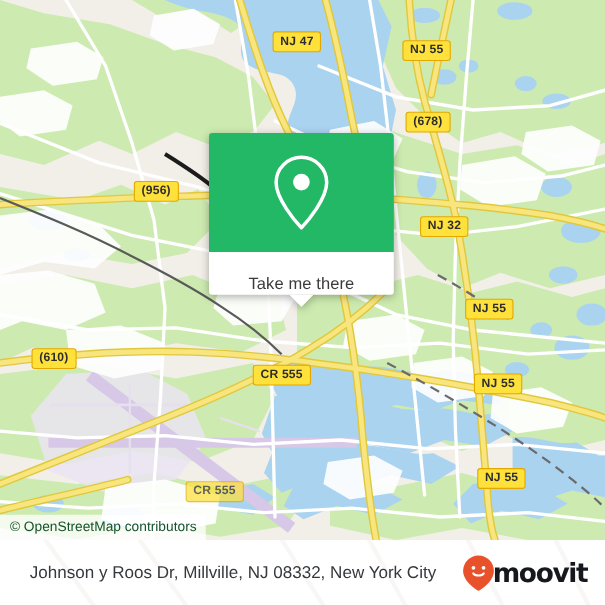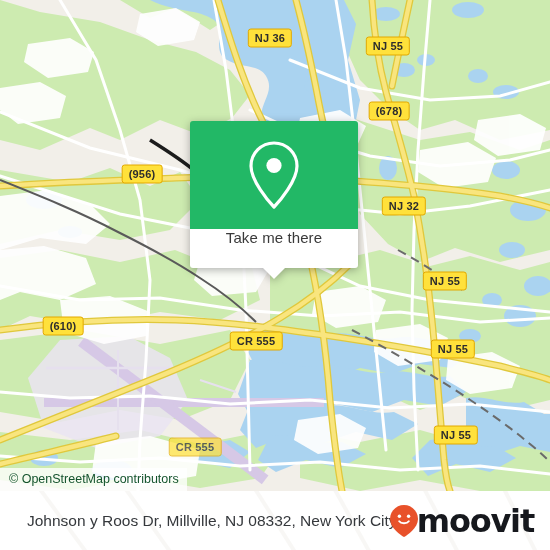--- a/index.html
+++ b/index.html
@@ -94,21 +94,21 @@
     justify-content: center;
   }
   #popup-pin {
     display: block;
   }
   #popup-foot {
     height: 39px;
     background: #ffffff;
     border-radius: 0 0 3px 3px;
     display: flex;
-    align-items: flex-start;
+    align-items: flex-end;
     justify-content: center;
   }
   #popup-foot-label {
     color: #3a3a3a;
     font-family: "Liberation Sans", sans-serif;
     font-size: 15px;
     line-height: 18px;
     letter-spacing: .1px;
   }
   #popup-tail {
@@ -156,21 +156,21 @@
     position: absolute;
     right: 16px;
     top: 0;
     height: 59px;
     display: flex;
     align-items: center;
   }
   #moovit-wordmark {
     color: #16181d;
     font-family: "DejaVu Sans", sans-serif;
-    font-size: 32px;
+    font-size: 24px;
     font-weight: bold;
     letter-spacing: -1.2px;
     line-height: 32px;
     margin-left: -2px;
   }
 </style>
 </head>
 <body>
 
 <div id="app">
@@ -339,27 +339,27 @@
       <g>
         <path d="M0,180 C40,196 80,212 118,232 C150,248 176,262 200,278
                  C222,292 240,306 256,322" stroke="#5a5a5a" stroke-width="2" fill="none"></path>
         <path d="M150,140 C166,150 182,160 196,172" stroke="#1c1c1c" stroke-width="3.5" fill="none"></path>
         <path d="M352,330 C386,348 420,368 452,388 C480,406 506,424 530,444
                  C540,452 546,458 550,462" stroke="#6a6a6a" stroke-width="2" fill="none" stroke-dasharray="9 6"></path>
         <path d="M398,250 C420,262 442,276 462,290" stroke="#6a6a6a" stroke-width="2" fill="none" stroke-dasharray="9 6"></path>
       </g>
     </svg>
 
-    <div class="shield" style="left:270px;top:38px">NJ 36</div>
+    <div class="shield" style="left:270px;top:38px">NJ 47</div>
     <div class="shield" style="left:388px;top:46px">NJ 55</div>
     <div class="shield" style="left:389px;top:111px">(678)</div>
     <div class="shield" style="left:142px;top:174px">(956)</div>
     <div class="shield" style="left:404px;top:206px">NJ 32</div>
     <div class="shield" style="left:445px;top:281px">NJ 55</div>
-    <div class="shield" style="left:63px;top:326px">(610)</div>
+    <div class="shield" style="left:49px;top:326px">(610)</div>
     <div class="shield" style="left:256px;top:341px">CR 555</div>
     <div class="shield" style="left:453px;top:349px">NJ 55</div>
     <div class="shield" style="left:456px;top:435px">NJ 55</div>
     <div class="shield faded" style="left:195px;top:447px">CR 555</div>
 
     <div id="popup">
       <div id="popup-head">
         <svg id="popup-pin" width="58" height="72" viewBox="0 0 58 72">
           <path d="M29 4 C16.3 4 6 14.3 6 27 C6 41.5 23 62 29 68
                    C35 62 52 41.5 52 27 C52 14.3 41.7 4 29 4 Z" fill="none" stroke="#ffffff" stroke-width="3.2" stroke-linejoin="round"></path>

